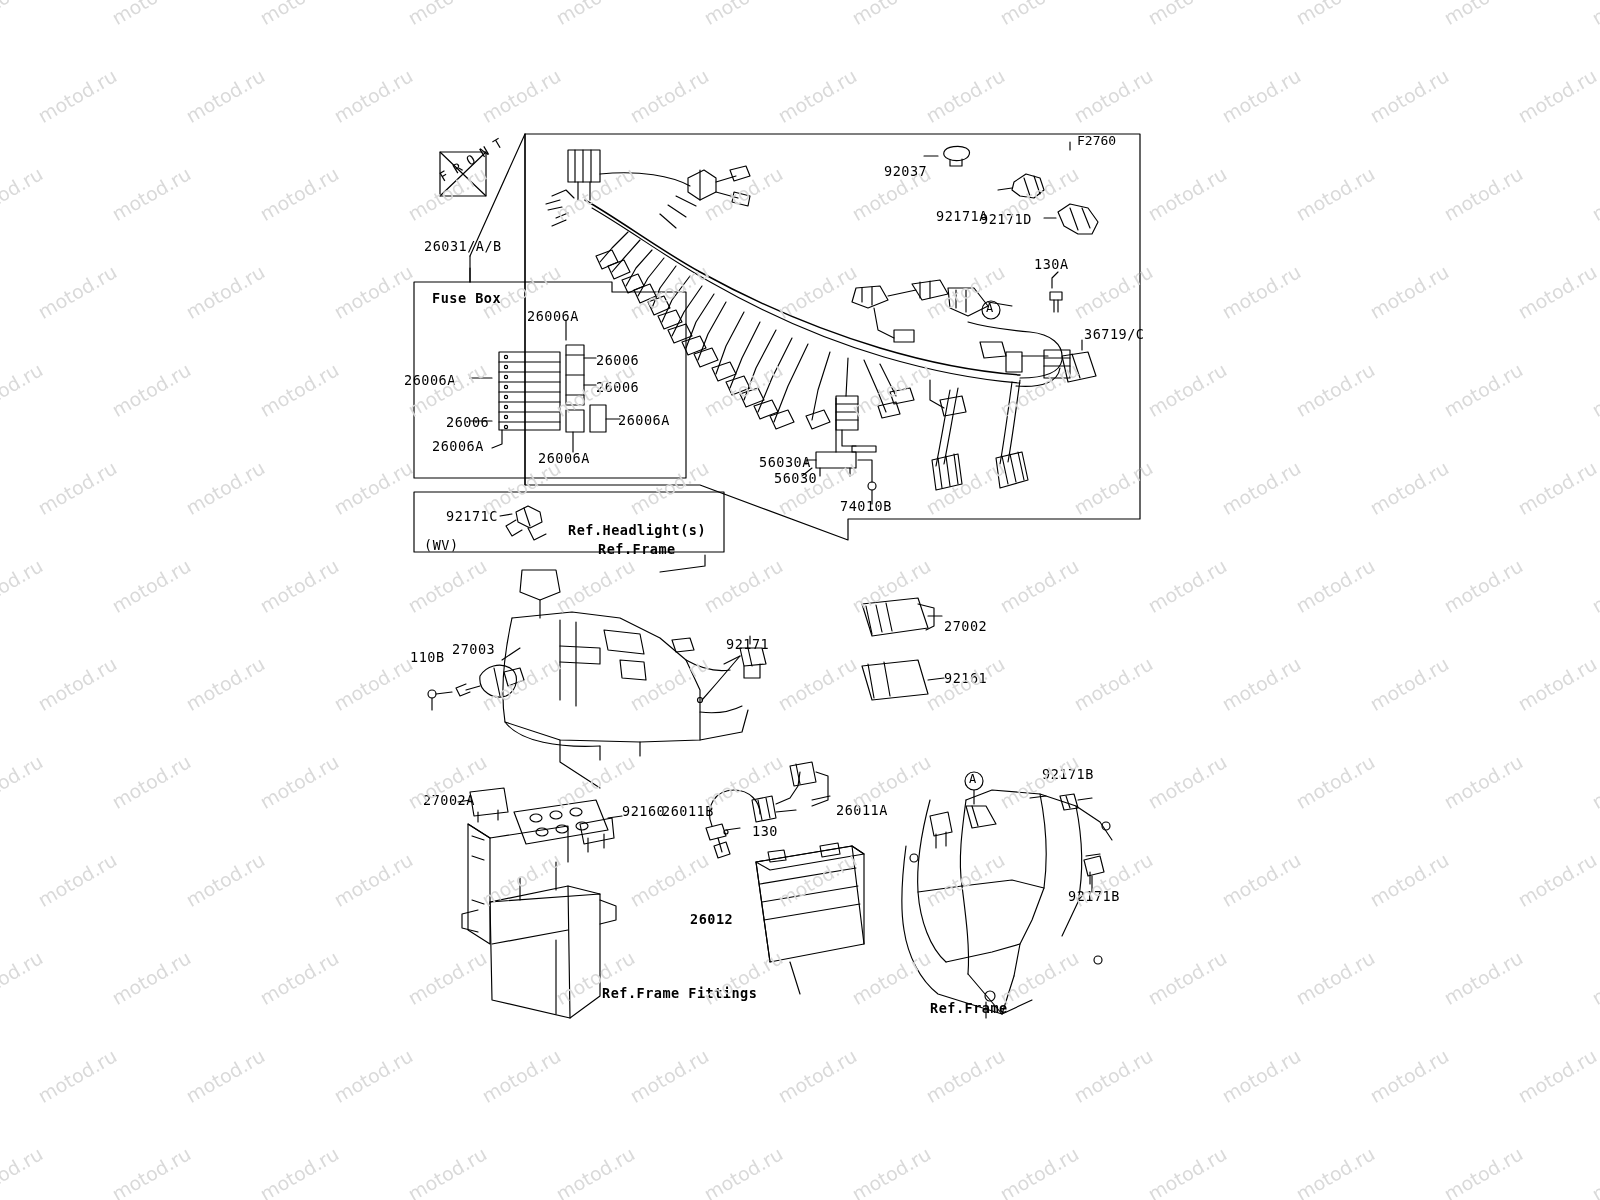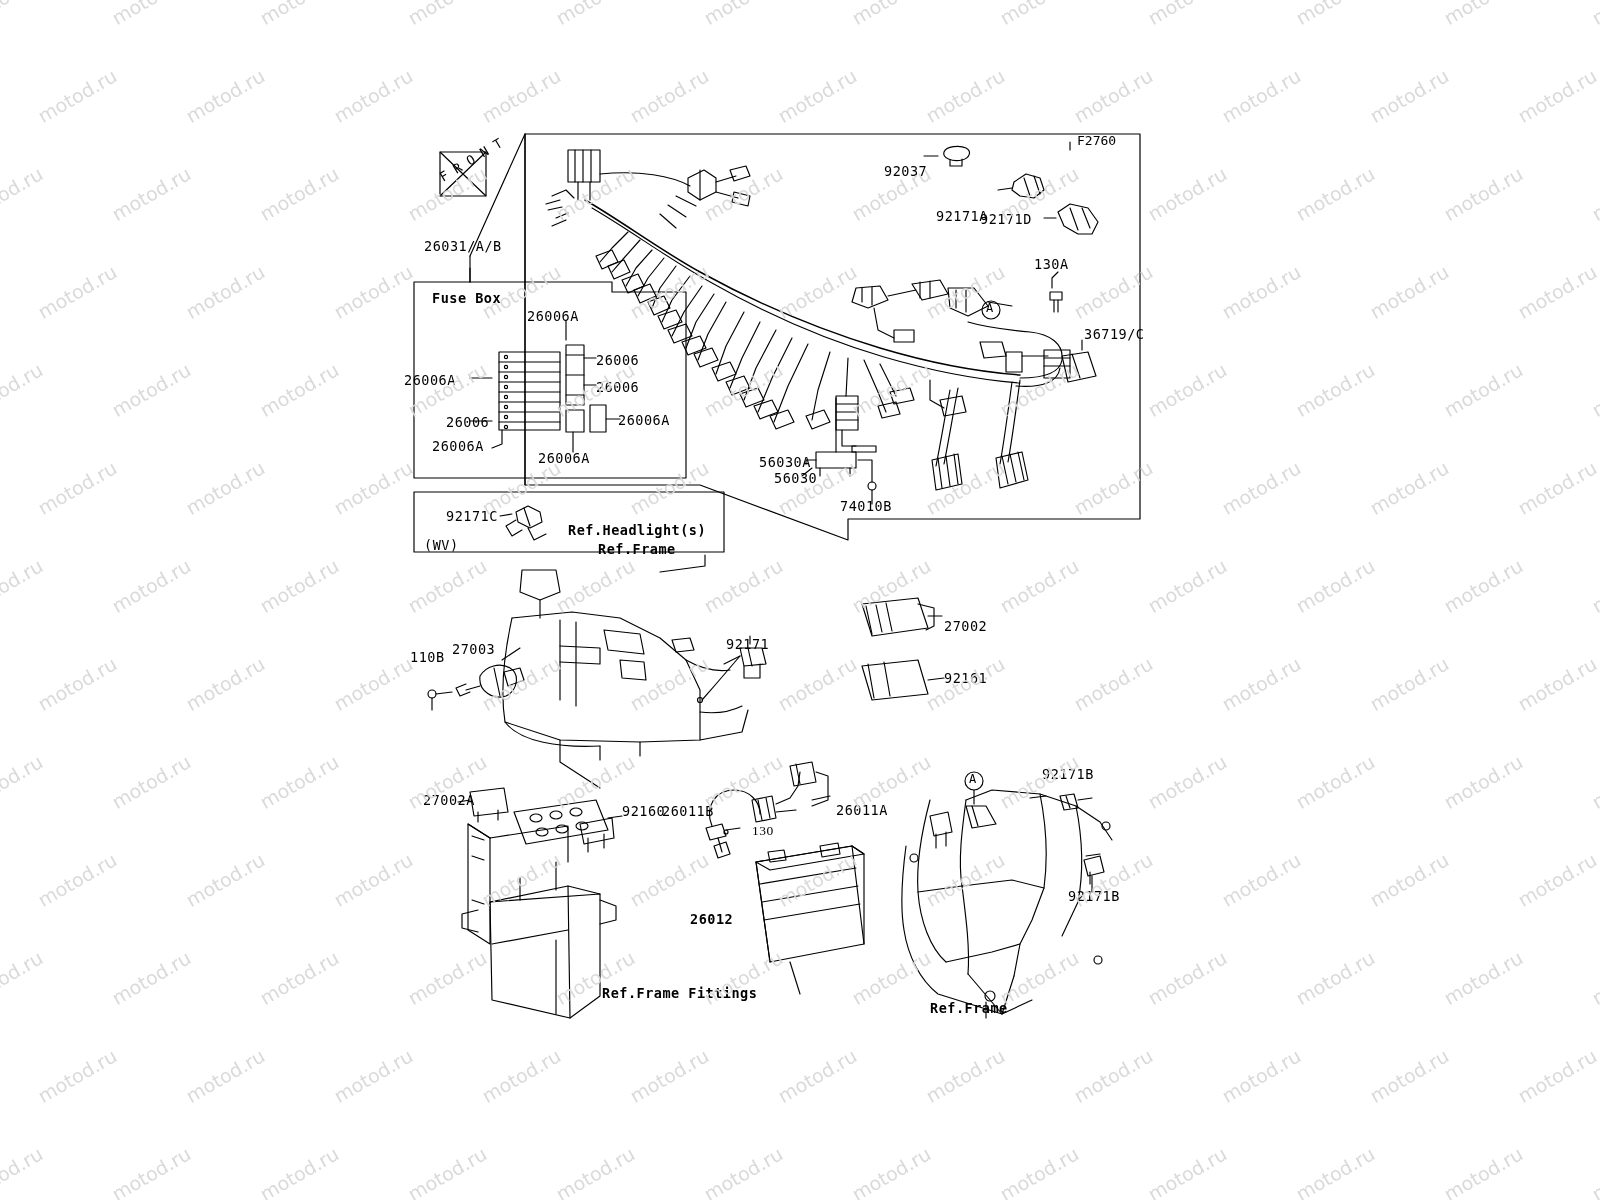--- a/index.html
+++ b/index.html
@@ -417,21 +417,21 @@
     <div class="lbl" style="left:452px; top:641px;">27003</div>
     <div class="lbl" style="left:410px; top:649px;">110B</div>
     <div class="lbl" style="left:726px; top:636px;">92171</div>
     <div class="lbl" style="left:944px; top:618px;">27002</div>
     <div class="lbl" style="left:944px; top:670px;">92161</div>
 
     <div class="lbl" style="left:423px; top:792px;">27002A</div>
     <div class="lbl" style="left:622px; top:803px;">92160</div>
     <div class="lbl" style="left:662px; top:781px;margin-top:22px;">26011B</div>
     <div class="lbl" style="left:836px; top:802px;">26011A</div>
-    <div class="lbl" style="left:752px; top:823px;font-family:Liberation Serif, serif;">130</div>
+    <div class="lbl" style="left:752px; top:823px;">130</div>
     <div class="lbl" style="left:690px; top:911px;font-weight:bold;">26012</div>
     <div class="lbl" style="left:1042px; top:766px;">92171B</div>
     <div class="lbl" style="left:1068px; top:888px;">92171B</div>
 
     <div class="lbl bold" style="left:602px; top:985px;">Ref.Frame Fittings</div>
     <div class="lbl bold" style="left:930px; top:1000px;">Ref.Frame</div>
 
     <div class="lbl" style="left:986px; top:301px; font-size:12px;">A</div>
     <div class="lbl" style="left:969px; top:772px; font-size:12px;">A</div>
   </div>

